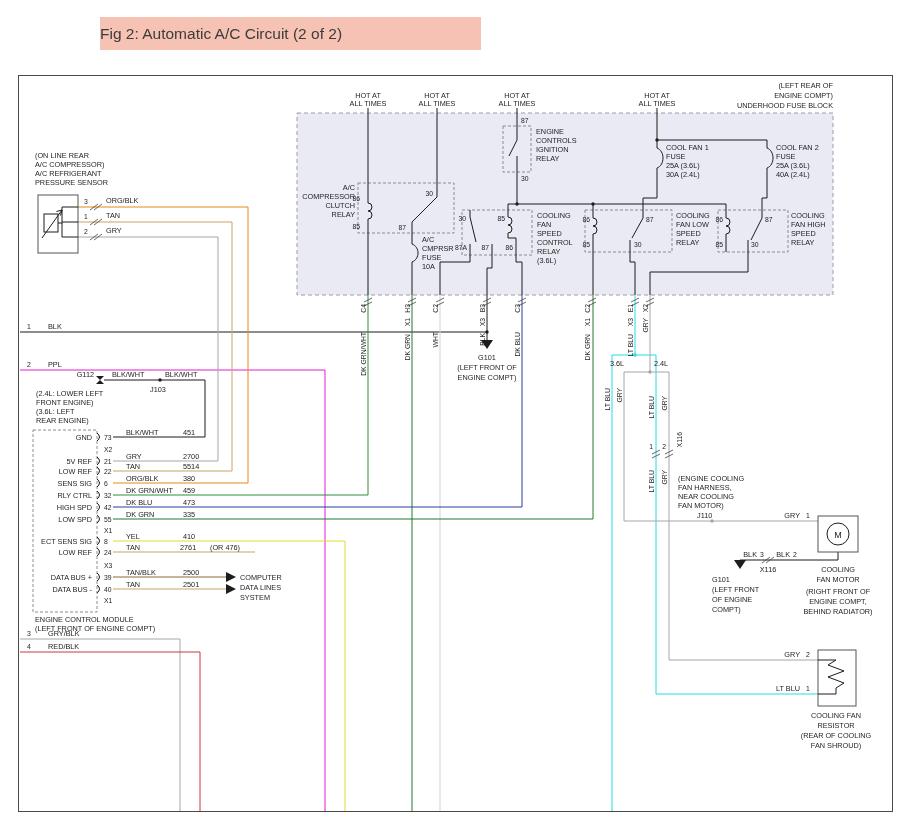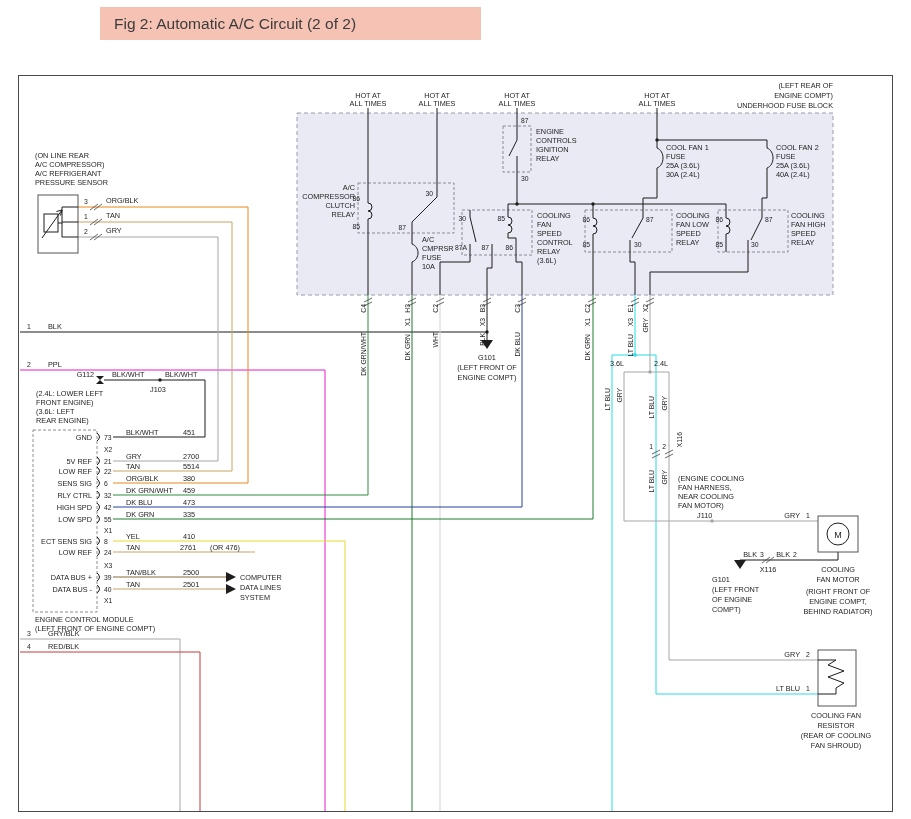--- a/index.html
+++ b/index.html
@@ -1,17 +1,17 @@
 <!DOCTYPE html>
 <html><head>
 <meta charset="utf-8">
 <style>
   html,body{margin:0;padding:0;background:#ffffff;}
   .page{position:relative;width:911px;height:819px;background:#fff;font-family:"Liberation Sans",sans-serif;overflow:hidden;}
-  .title-bar{position:absolute;left:100px;top:7px;width:381px;height:33px;background:#f5c2b4;display:flex;align-items:center;padding-left:14px;box-sizing:border-box;}
+  .title-bar{position:absolute;left:100px;top:17px;width:381px;height:33px;background:#f5c2b4;display:flex;align-items:center;box-sizing:border-box;}
   .title-bar span{font-size:15.5px;color:#3c3c3c;}
   svg{position:absolute;left:0;top:0;}
   text{font-family:"Liberation Sans",sans-serif;font-size:7.3px;fill:#1d1d1d;}
   .rt{font-size:6.8px;}
   .num{font-size:6.8px;}
   .w{fill:none;stroke-width:1;}
   .sym{fill:none;stroke:#1d1d1d;stroke-width:1;}
   .blk{stroke:#1a1a1a;} .ppl{stroke:#e41ad2;} .org{stroke:#e8871d;} .tan{stroke:#c7a365;}
   .gry{stroke:#a6a6a6;} .dgn{stroke:#1f7a2d;} .dgw{stroke:#2e8b3e;} .dbl{stroke:#2b3f9e;}
   .yel{stroke:#e3d92c;} .ltb{stroke:#25dce8;} .red{stroke:#c63b3b;} .wht{stroke:#d2d2d2;} .tnb{stroke:#8a6a3a;}

